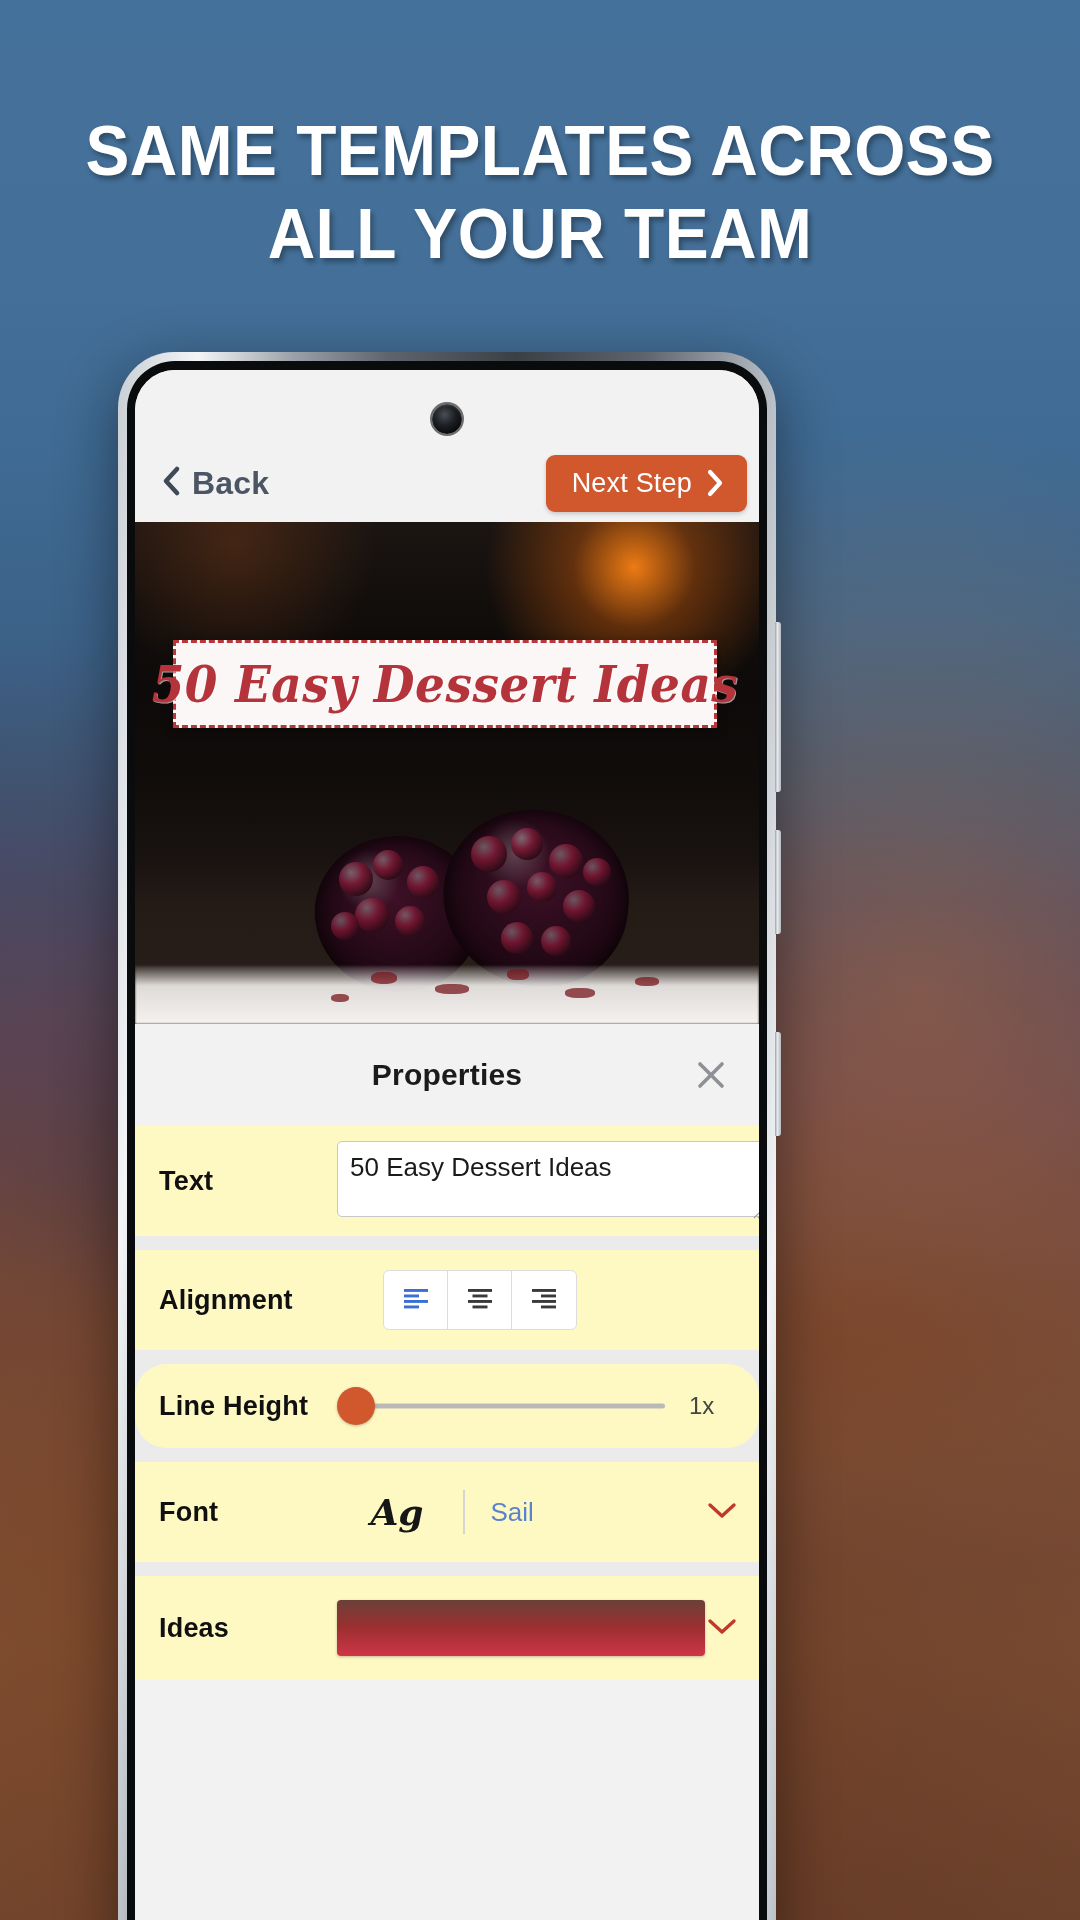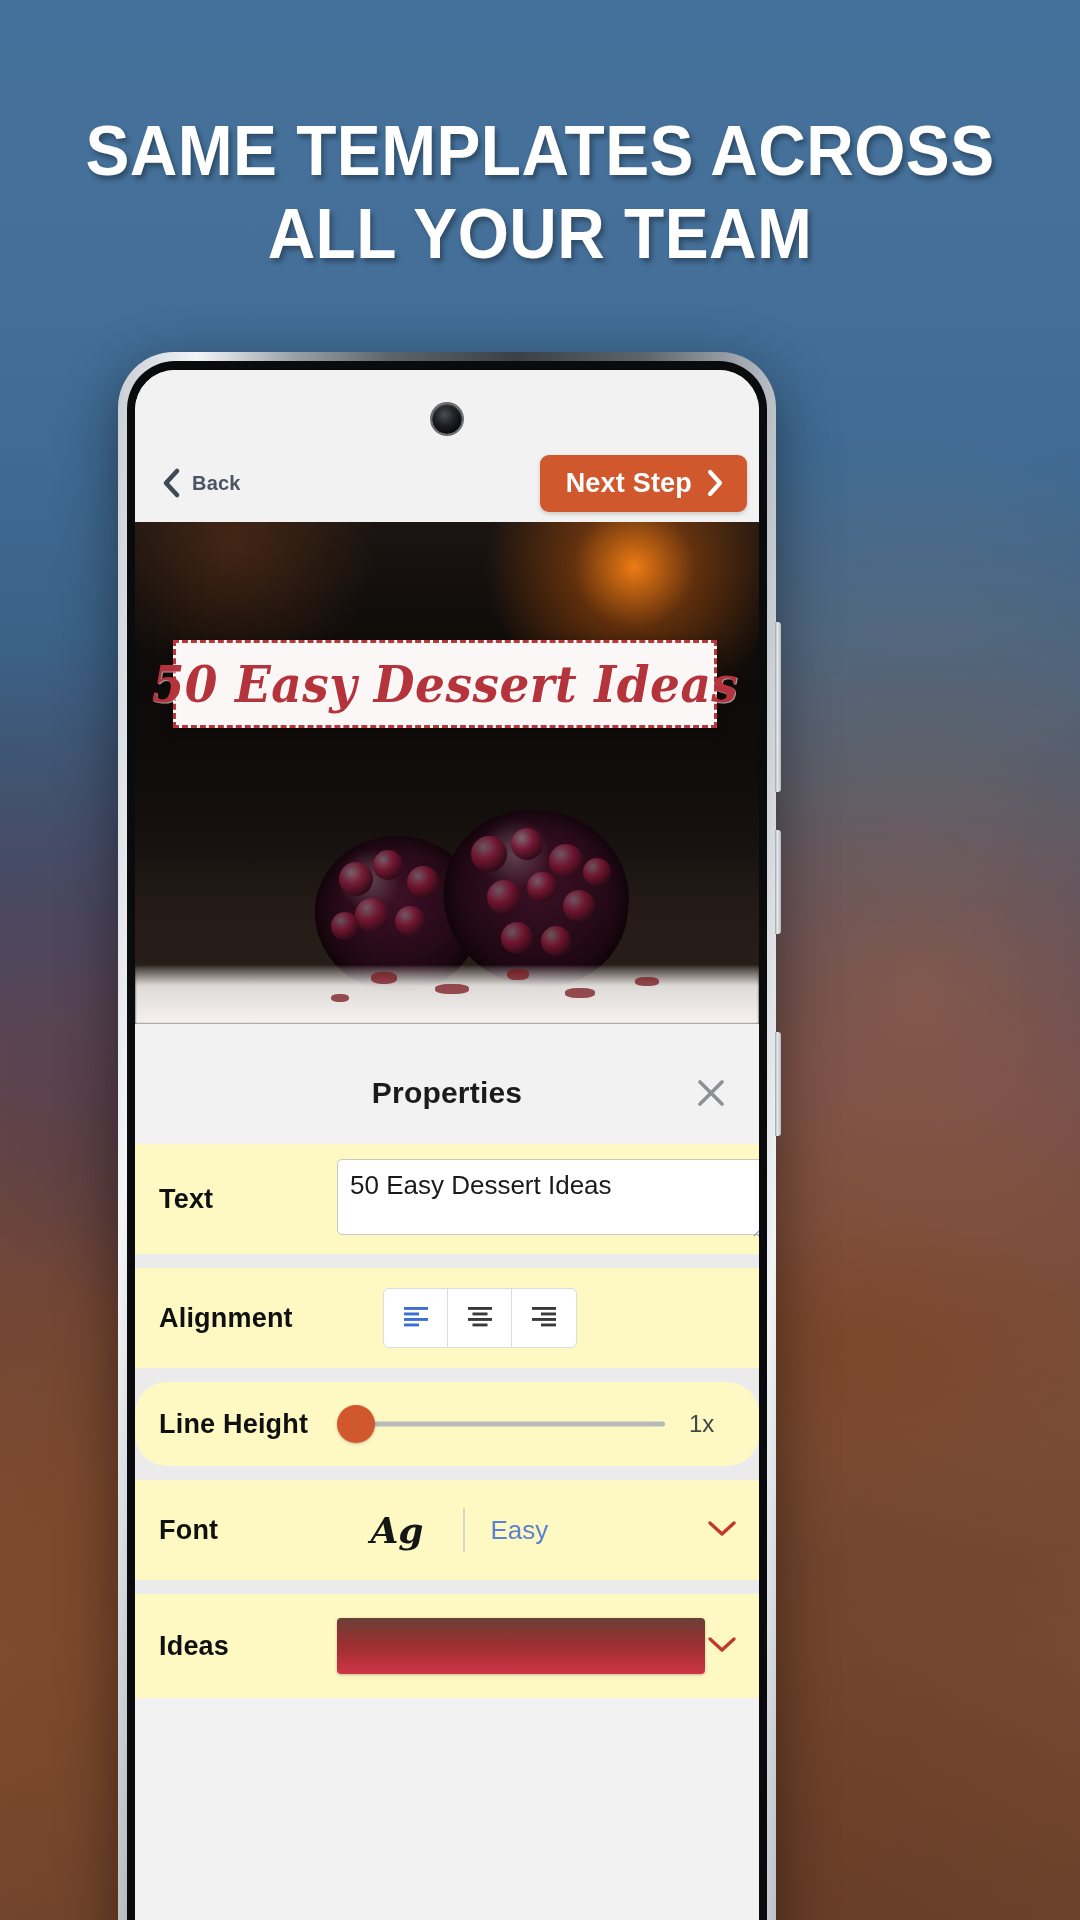--- a/index.html
+++ b/index.html
@@ -105,32 +105,32 @@
 
   
   #topnav {
     height:78px;
     background:#f2f2f2;
     display:flex; align-items:center;
     justify-content:space-between;
     padding:0 12px 0 16px;
   }
   #back-btn {
-    display:flex; align-items:center; gap:11px;
-    font-size:20px; font-weight:bold;
+    display:flex; gap:11px;
+    font-size:32px; font-weight:bold;
     color:#4b5563; letter-spacing:.2px;
     padding:6px 10px;
     cursor:pointer;
   }
   #back-btn svg { display:block; }
   #next-btn {
     display:flex; align-items:center; gap:13px;
     background:#d1572d;
     color:#fff;
-    font-size:27px; font-weight:bold;
+    font-size:27px; font-weight:normal;
     padding:13px 22px 13px 26px;
     border-radius:9px;
     box-shadow:0 2px 4px rgba(0,0,0,.18);
     cursor:pointer;
     letter-spacing:.2px;
     justify-content:center;
   }
   #next-btn svg { display:block; }
 
   
@@ -200,21 +200,20 @@
   }
 
   
   #panel { background:#ebebeb; }
   #panel-header {
     height:102px;
     background:#f2f2f2;
     display:flex; align-items:center;
     position:relative;
     justify-content:center;
-    margin-top:18px;
   }
   #panel-title {
     font-size:30px; font-weight:bold; color:#1b1b1b;
     letter-spacing:.2px;
   }
   #close-btn {
     position:absolute; right:22px; top:50%;
     transform:translateY(-50%);
     width:52px; height:52px;
     display:flex; align-items:center; justify-content:center;
@@ -481,21 +480,21 @@
           </div>
         </div>
 
         <div class="prow-gap"></div>
 
         <div class="prow" id="row-font">
           <div class="plabel">Font</div>
           <div class="pctl">
             <div id="font-preview">Ag</div>
             <div id="font-divider"></div>
-            <div id="font-name">Easy</div>
+            <div id="font-name">Sail</div>
             <span class="chev-right-end">
               <span>
                 <svg width="34" height="22" viewBox="0 0 34 22">
                   <polyline points="5,6 17,17 29,6" fill="none" stroke="#c0392b" stroke-width="3.4" stroke-linecap="round" stroke-linejoin="round"></polyline>
                 </svg>
               </span>
             </span>
           </div>
         </div>
 

